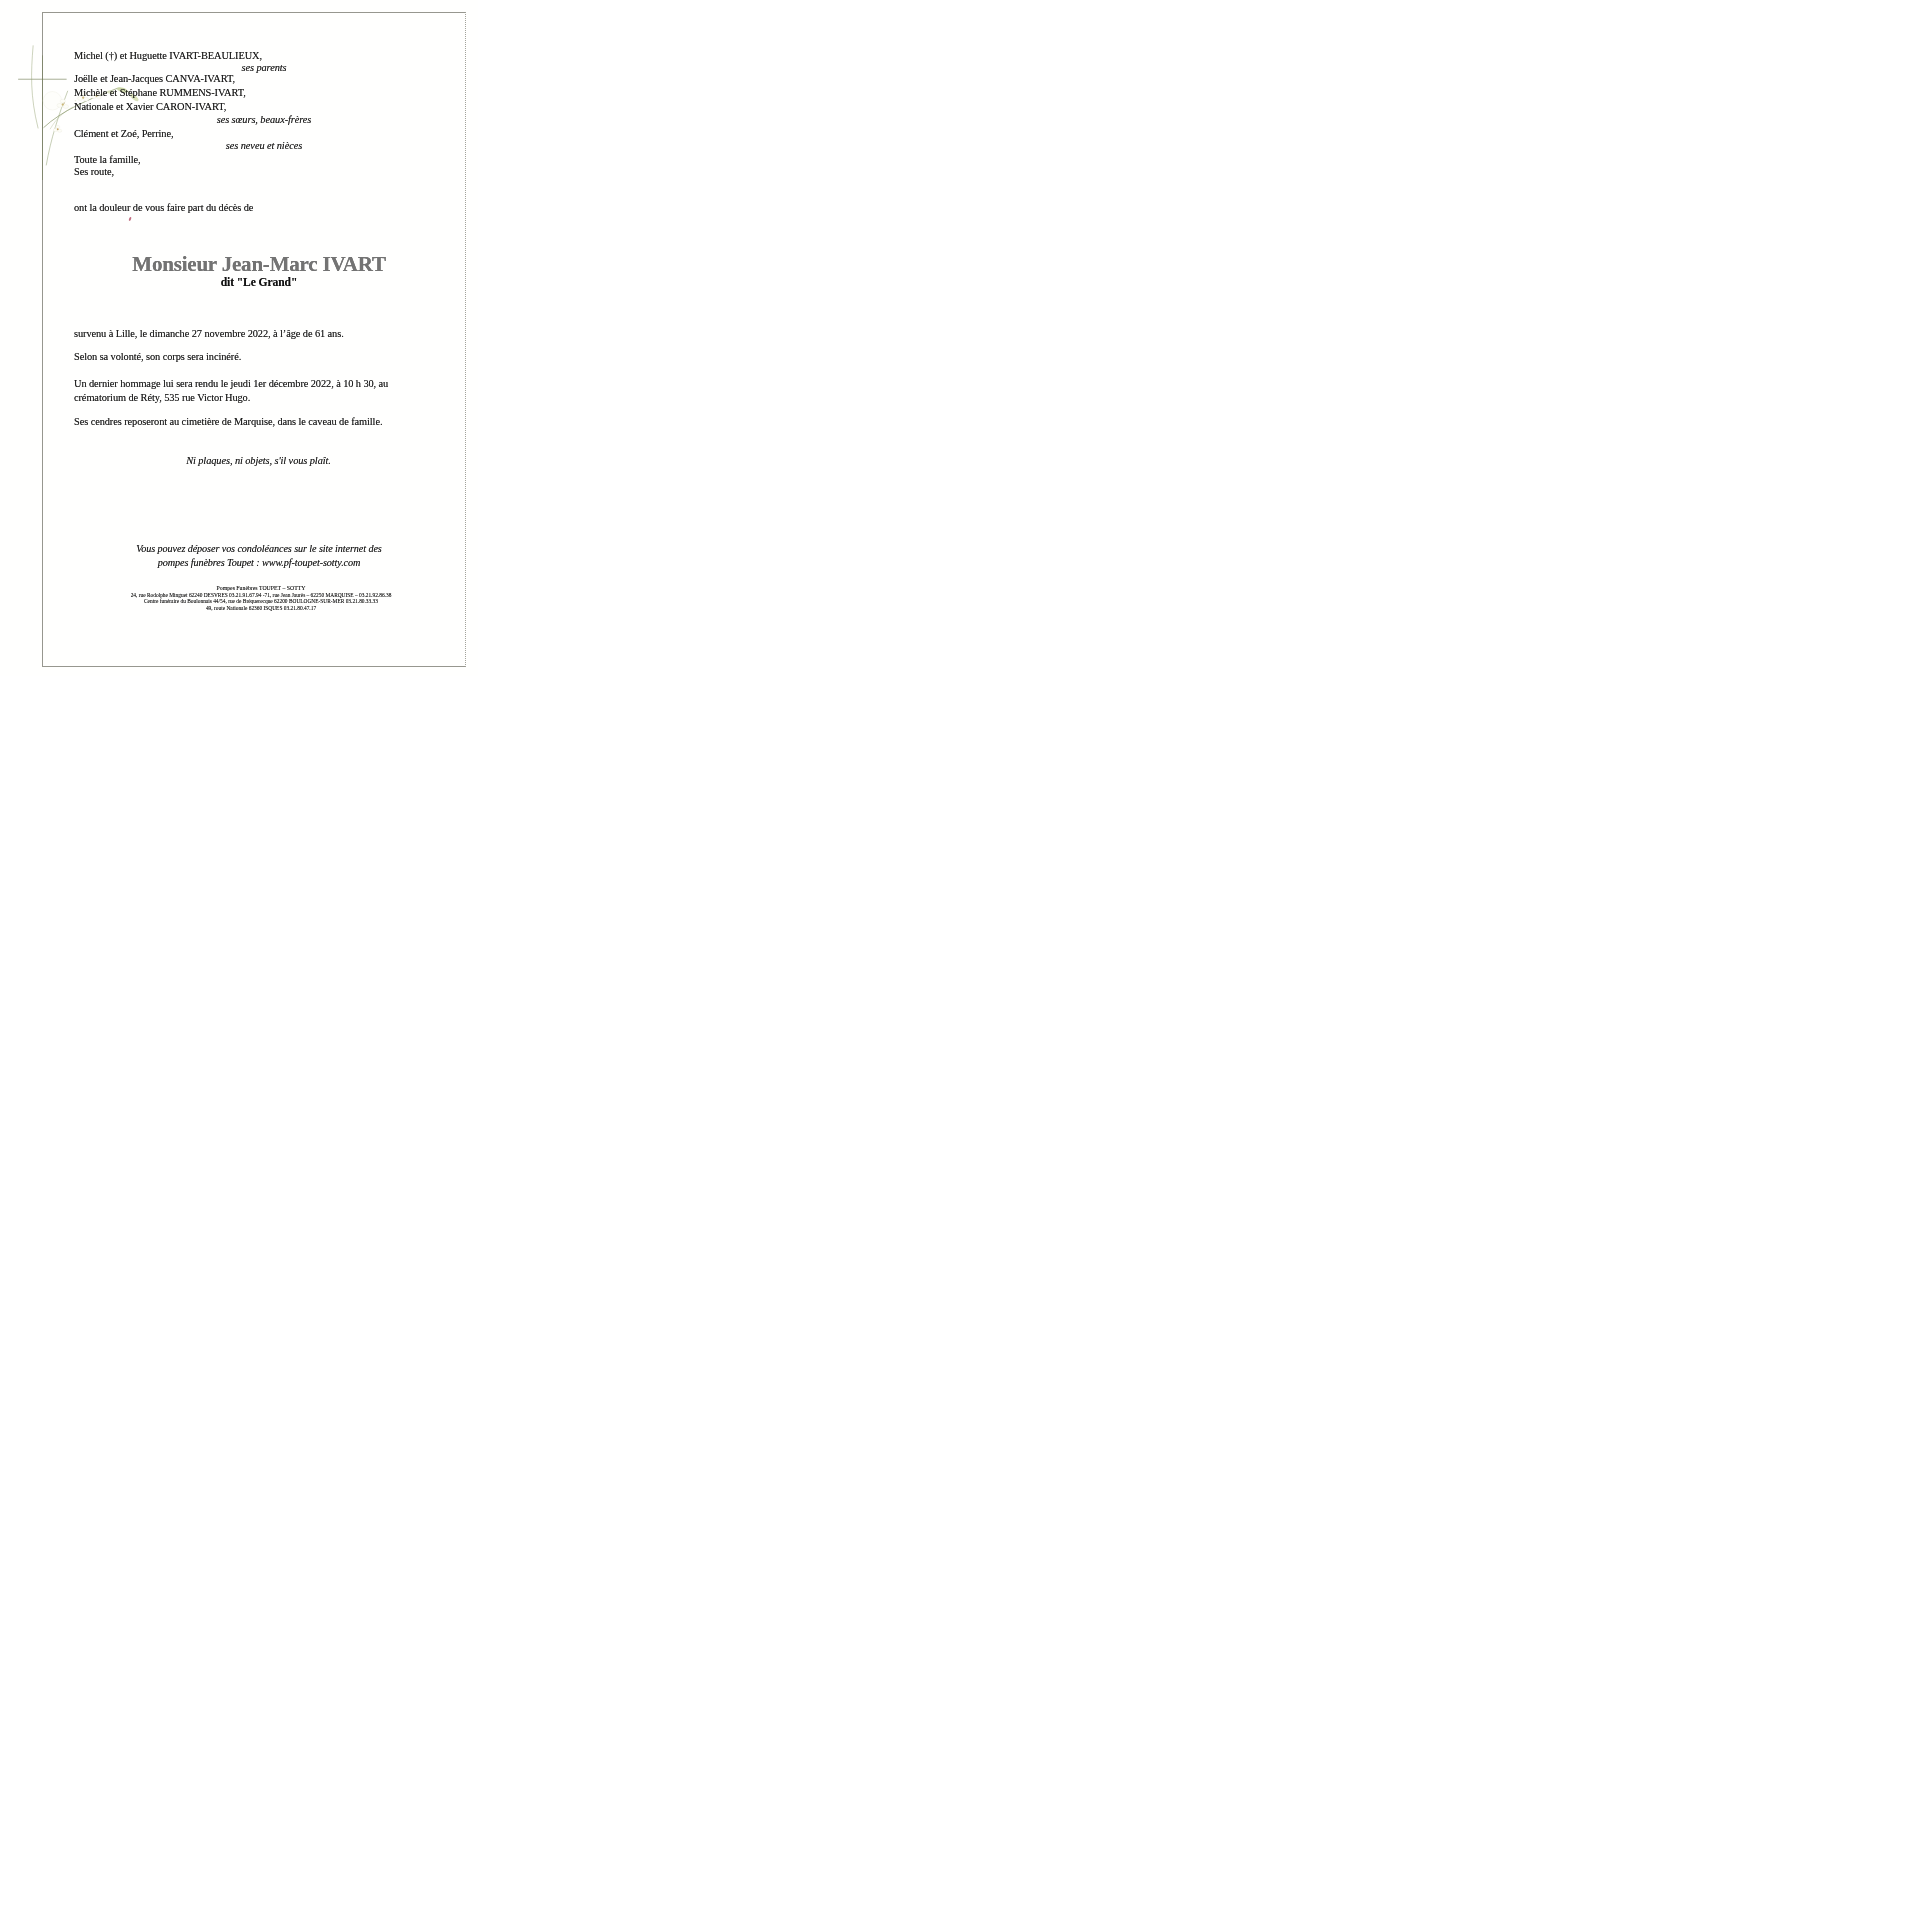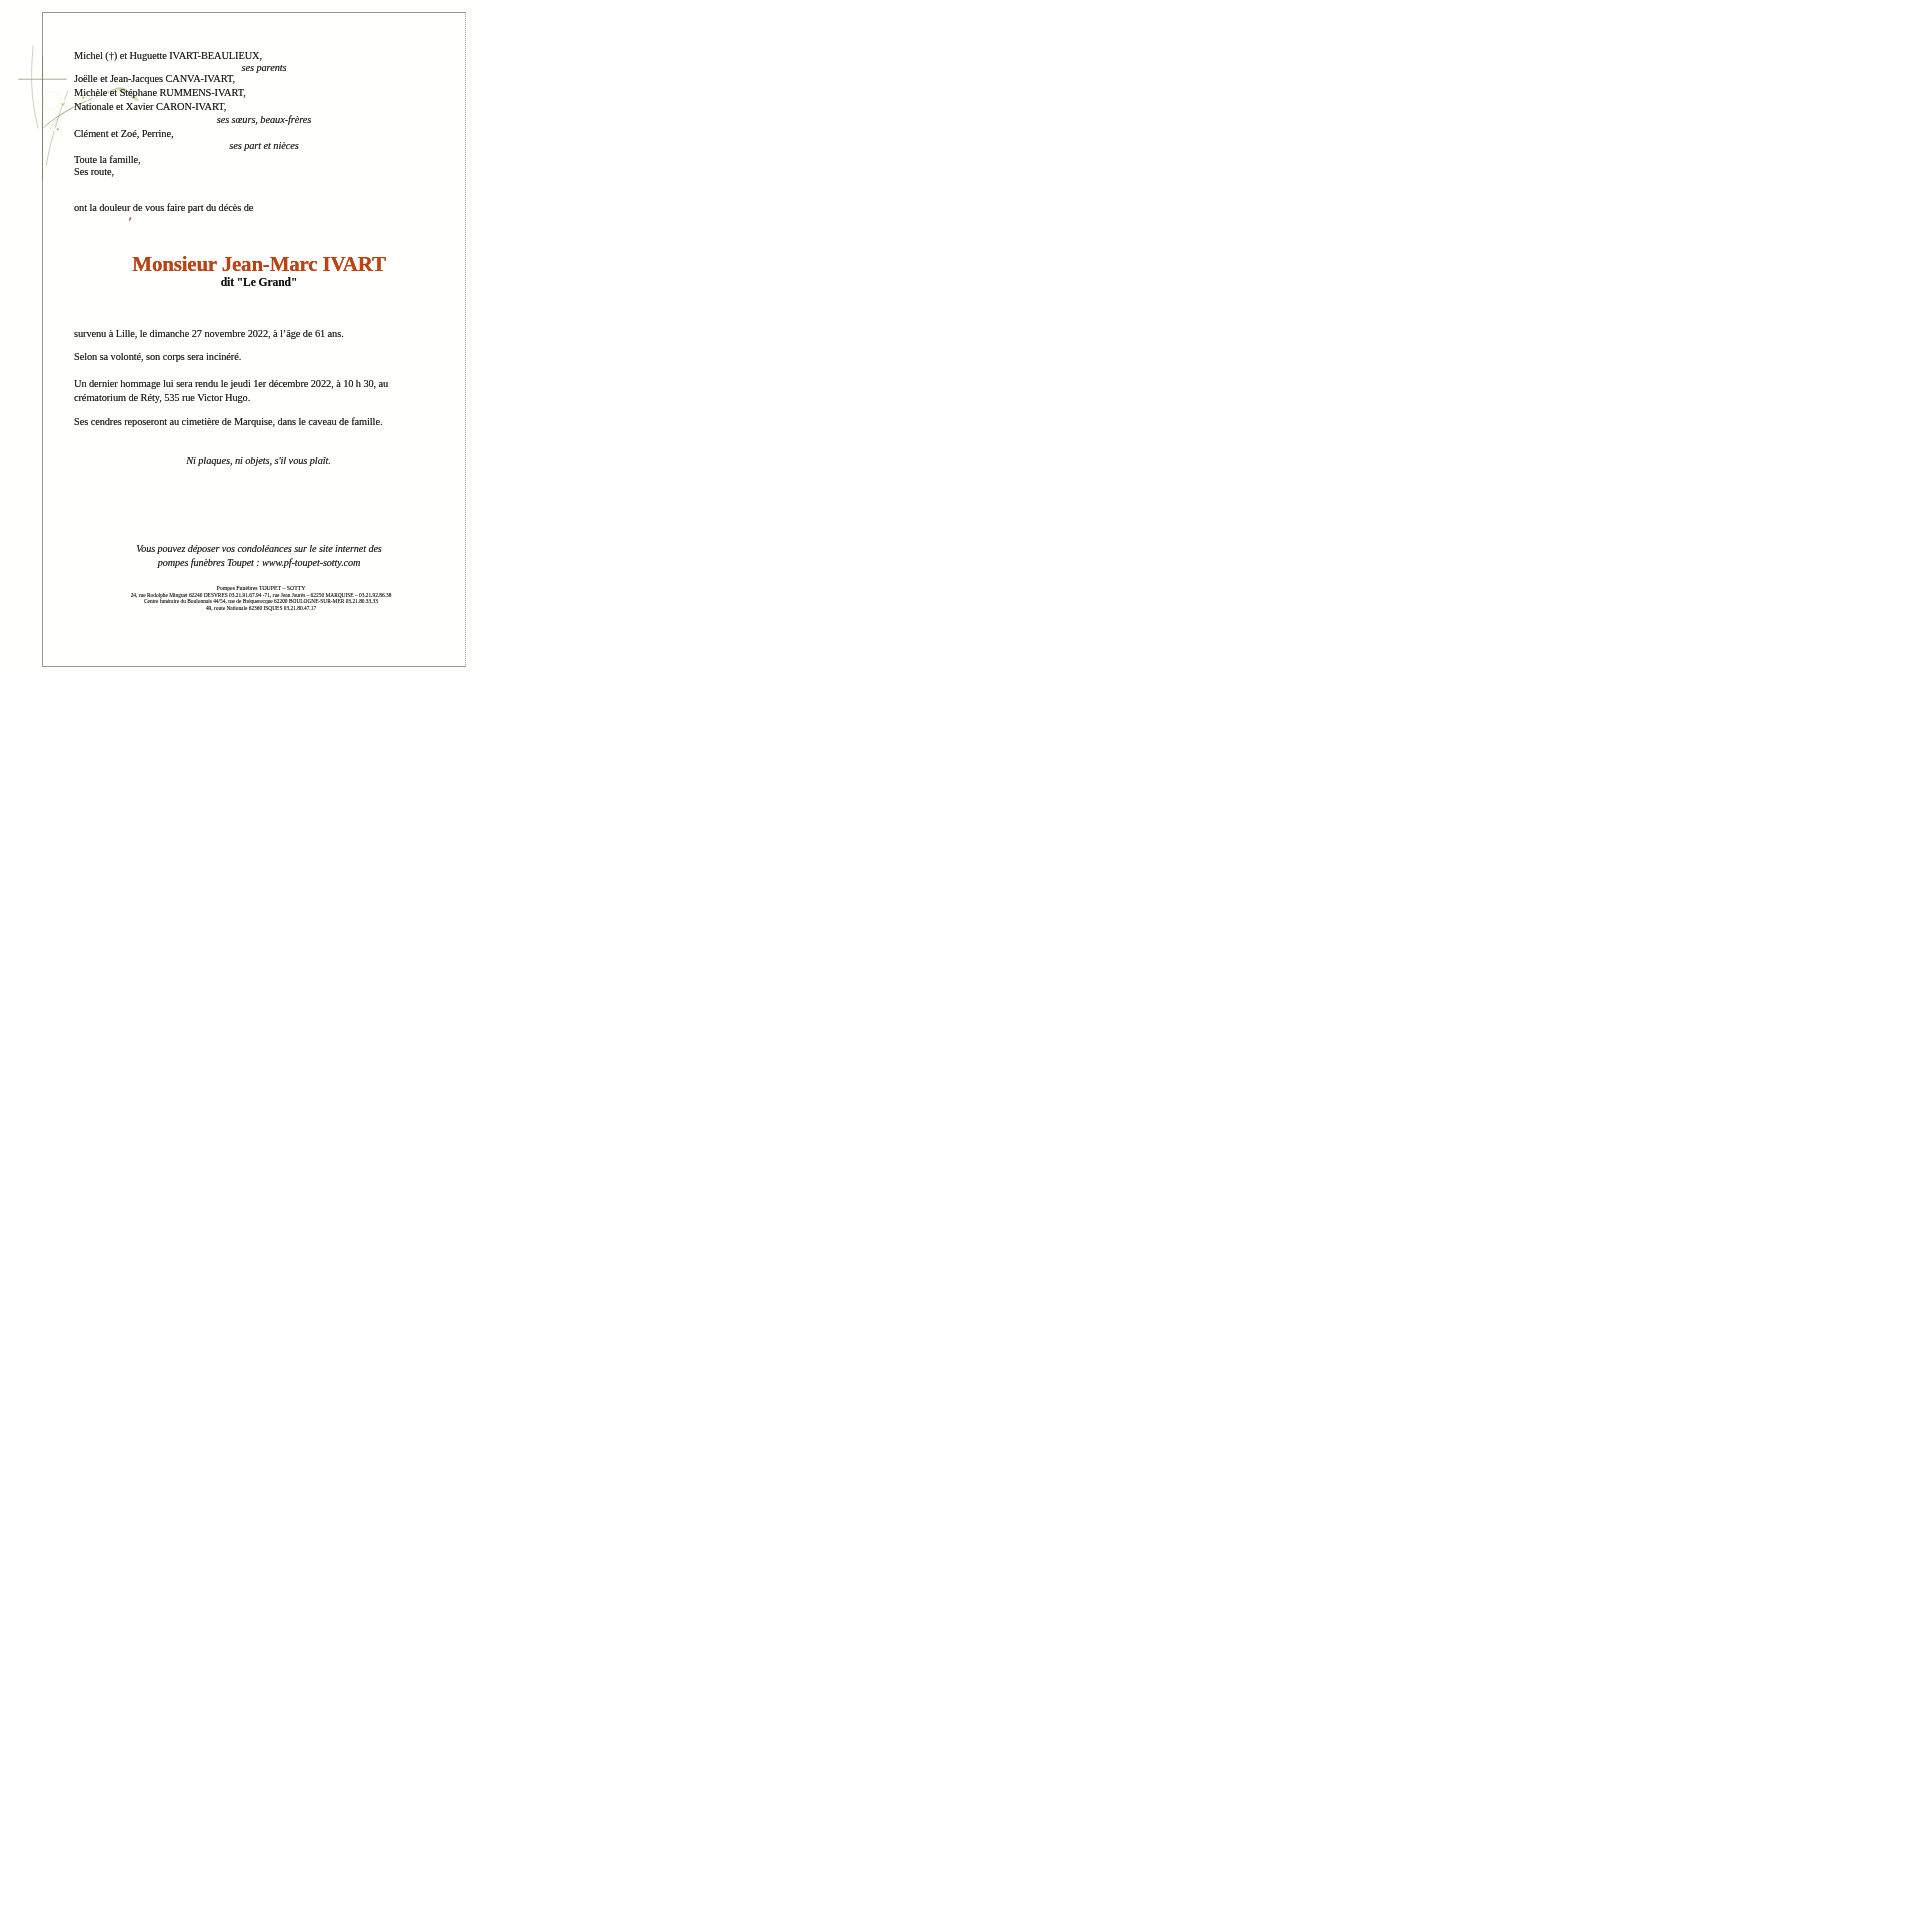--- a/index.html
+++ b/index.html
@@ -25,21 +25,21 @@
     text-shadow:0 0 0.2px rgba(0,0,0,0.55);
   }
   .lines div{line-height:14px;}
   .it{font-style:italic;}
   .right{text-align:center;}
   .center{text-align:center;}
   .fam div{line-height:11.6px;font-family:Liberation Serif, serif;}
   .name-block{left:74px;width:370px;}
   .deceased-name{
     font-size:21px;font-weight:bold;line-height:23px;letter-spacing:-0.2px;
-    color:#c2410c;
+    color:#737373;
   }
   .deceased-nick{font-size:11.6px;font-weight:bold;line-height:13px;color:#101010;}
   .condol div{line-height:14.3px;}
   .condol{font-size:10.2px;}
   .footer{left:74px;width:374px;font-size:5.4px;letter-spacing:0;color:#1f1f1f;}
   .footer div{line-height:6.5px;white-space:nowrap;}
   .footer .co{font-size:5.8px;}
   .no-plaques{width:369px;}
   .speck{
     position:absolute;left:129px;top:217px;width:2.3px;height:4.2px;
@@ -106,21 +106,21 @@
   <div class="t it right" style="top:61px">ses parents</div>
 
   <div class="t lines" style="top:72px">
     <div>Joëlle et Jean-Jacques CANVA-IVART,</div>
     <div>Michèle et Stéphane RUMMENS-IVART,</div>
     <div>Nationale et Xavier CARON-IVART,</div>
   </div>
   <div class="t it right" style="top:113px">ses sœurs, beaux-frères</div>
 
   <div class="t" style="top:127px">Clément et Zoé, Perrine,</div>
-  <div class="t it right" style="top:139px">ses part et nièces</div>
+  <div class="t it right" style="top:139px">ses neveu et nièces</div>
 
   <div class="t fam" style="top:154px">
     <div>Toute la famille,</div>
     <div>Ses route,</div>
   </div>
 
   <div class="t" style="top:201px">ont la douleur de vous faire part du décès de</div>
 
   <div class="speck"></div>
 

